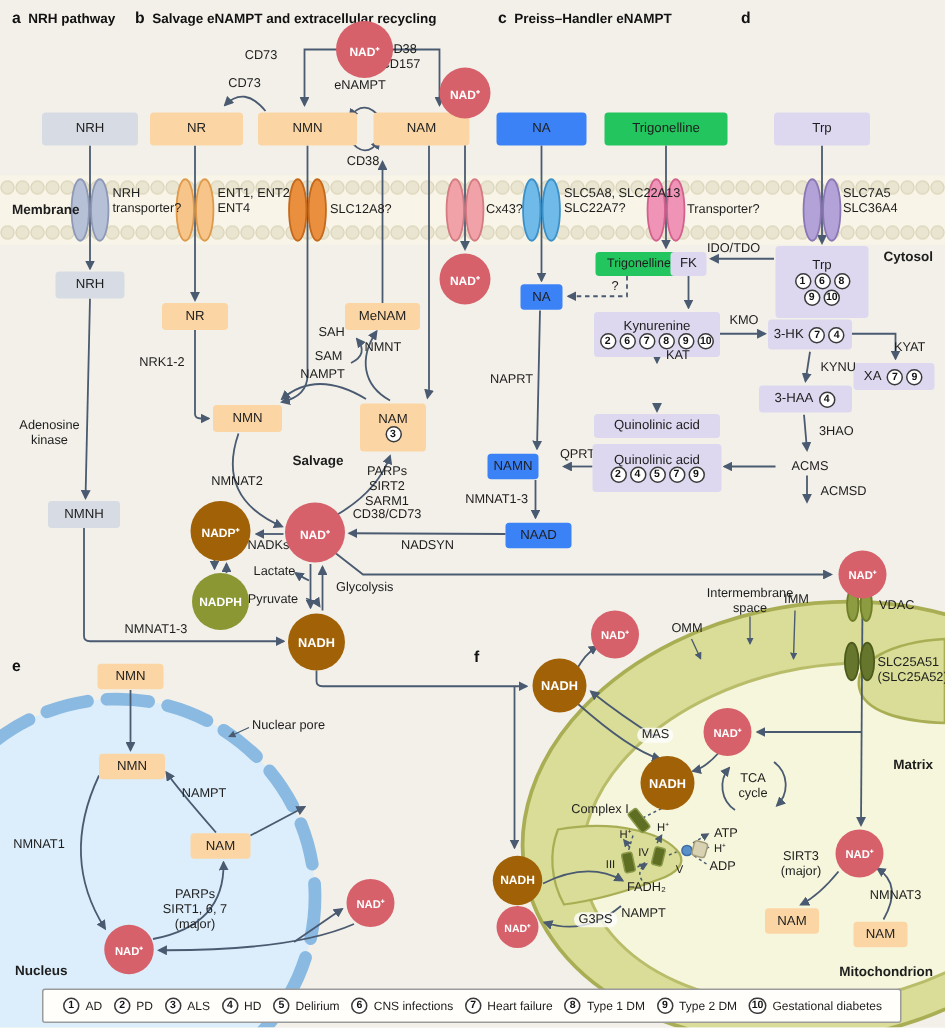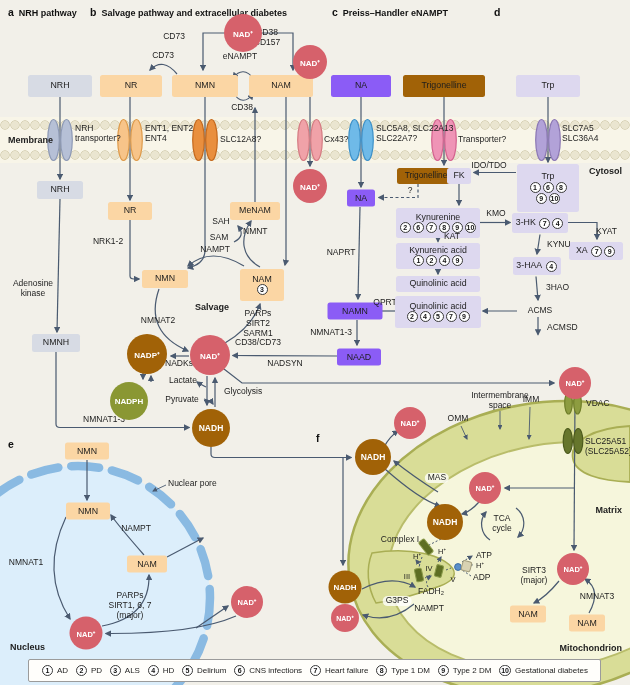--- a/index.html
+++ b/index.html
@@ -8,41 +8,41 @@
   .lbl{position:absolute;font-size:8.5px;color:#1d1d1d;white-space:nowrap;line-height:1.15;}
   .lbl span{display:block;}
   .ctr{transform:translate(-50%,-50%);text-align:center;}
   .lft{transform:translate(0,-50%);}
   .rgt{transform:translate(-100%,-50%);text-align:center;}
   .b{font-weight:bold;}
   .f9{font-size:9px;}
   .box{position:absolute;transform:translate(-50%,-50%);display:flex;flex-direction:column;align-items:center;justify-content:center;font-size:8.8px;color:#1d1d1d;border-radius:2.5px;line-height:1.1;text-align:center;}
   .c-grey{background:#d7dbe4;}
   .c-orange{background:#fbd6a4;}
-  .c-blue{background:#8b5cf6;}
+  .c-blue{background:#3b82f6;}
   .c-purple{background:#ddd8ef;}
-  .c-pink{background:#a16207;}
+  .c-pink{background:#22c55e;}
   .mol{position:absolute;transform:translate(-50%,-50%);border-radius:50%;color:#fff;font-weight:bold;display:flex;align-items:center;justify-content:center;font-size:8px;}
   .m-nad{background:#d6616b;}
   .m-green{background:#a16207;}
   .m-dgreen{background:#8a9733;}
   .num{display:inline-flex;min-width:11px;height:11px;border:1px solid #3a3a3a;border-radius:6px;background:#fff;color:#111;font-size:7px;font-weight:bold;align-items:center;justify-content:center;margin:0 1px;line-height:1;box-sizing:border-box;padding:0 1px;}
   .row{display:flex;align-items:center;justify-content:center;}
   .membrane{position:absolute;left:0;top:117px;width:630px;height:46px;
     background-color:#f8f5e8;
     background-image:
       radial-gradient(circle at 5px 8px,  #eae5d0 3.6px, #d6d0b4 4.4px, rgba(0,0,0,0) 5px),
       radial-gradient(circle at 5px 38px, #eae5d0 3.6px, #d6d0b4 4.4px, rgba(0,0,0,0) 5px);
     background-size:10px 46px;}
   svg.overlay{position:absolute;left:0;top:0;}
   .panel{position:absolute;display:flex;gap:5px;align-items:baseline;font-size:9px;font-weight:bold;color:#111;}
   .panel .pl{font-size:10.5px;}
   #legend{position:absolute;left:28px;top:659px;width:573px;height:23px;background:#fffefb;border:1px solid #9b9b9b;border-radius:2px;display:flex;align-items:center;justify-content:space-between;padding:0 12px;box-sizing:border-box;}
   .li{display:flex;align-items:center;gap:3px;font-size:8px;color:#1d1d1d;}
-  .pill{background:rgba(255,255,255,0.78);border-radius:7px;padding:0 3px;}
+  .pill{background:rgba(255,255,255,0.78);border-radius:7px;padding:0 3px;margin-top:12px;}
 </style>
 </head>
 <body>
 
 <div id="canvas">
 
   <div class="membrane"></div>
 
   <svg class="overlay" width="630" height="685" viewBox="0 0 630 685">
     <defs>
@@ -196,21 +196,21 @@
       </g>
     </g>
   </svg>
 
   <div class="panel" style="left:8px;top:6px">
       <span class="pl">a</span>
       <span>NRH pathway</span>
     </div>
   <div class="panel" style="left:90px;top:6px">
       <span class="pl">b</span>
-      <span>Salvage pathway and extracellular diabetes</span>
+      <span>Salvage eNAMPT and extracellular recycling</span>
     </div>
   <div class="panel" style="left:332px;top:6px">
       <span class="pl">c</span>
       <span>Preiss–Handler eNAMPT</span>
     </div>
   <div class="panel" style="left:494px;top:6px">
       <span class="pl">d</span>
     </div>
   <div class="panel" style="left:8px;top:438px">
       <span class="pl">e</span>
@@ -331,21 +331,21 @@
   <div class="lbl ctr" style="left:179px;top:364px">NADKs</div>
   <div class="lbl ctr" style="left:285px;top:364px">NADSYN</div>
   <div class="lbl ctr" style="left:183px;top:381px">Lactate</div>
   <div class="lbl ctr" style="left:182px;top:400px">Pyruvate</div>
   <div class="lbl lft" style="left:224px;top:392px">Glycolysis</div>
 
   <div class="box c-blue" style="left:361px;top:198px;width:28px;height:17px">
       <span>NA</span>
     </div>
   <div class="lbl ctr" style="left:341px;top:253px">NAPRT</div>
-  <div class="box c-blue" style="left:355px;top:311px;width:55px;height:17px">
+  <div class="box c-blue" style="left:342px;top:311px;width:34px;height:17px">
       <span>NAMN</span>
     </div>
   <div class="lbl ctr" style="left:385px;top:303px">QPRT</div>
   <div class="lbl rgt" style="left:352px;top:333px">NMNAT1-3</div>
   <div class="box c-blue" style="left:359px;top:357px;width:44px;height:17px">
       <span>NAAD</span>
     </div>
 
   <div class="box c-pink" style="left:426px;top:176px;width:58px;height:16px;font-size:8.3px">
       <span>Trigonelline</span>
@@ -380,31 +380,22 @@
   </div>
   <div class="lbl ctr" style="left:496px;top:214px">KMO</div>
   <div class="box c-purple" style="left:540px;top:223px;width:56px;height:20px">
     <span class="row"><span>3-HK</span>&nbsp;<span class="num">7</span><span class="num">4</span></span>
   </div>
   <div class="lbl lft" style="left:596px;top:232px">KYAT</div>
   <div class="box c-purple" style="left:596px;top:251px;width:54px;height:18px">
     <span class="row"><span>XA</span>&nbsp;<span class="num">7</span><span class="num">9</span></span>
   </div>
   <div class="lbl lft" style="left:444px;top:237px">KAT</div>
-  <div class="box c-purple" style="left:438px;top:256px;width:84px;height:26px">
-    <span>Kynurenic acid</span>
-    <span class="row">
-        <span class="num">1</span>
-        <span class="num">2</span>
-        <span class="num">4</span>
-        <span class="num">9</span>
-      </span>
-  </div>
   <div class="lbl lft" style="left:547px;top:245px">KYNU</div>
-  <div class="box c-purple" style="left:537px;top:266px;width:48px;height:18px">
+  <div class="box c-purple" style="left:537px;top:266px;width:62px;height:18px">
     <span class="row"><span>3-HAA</span>&nbsp;<span class="num">4</span></span>
   </div>
   <div class="box c-purple" style="left:438px;top:284px;width:84px;height:16px">
       <span>Quinolinic acid</span>
     </div>
   <div class="lbl lft" style="left:546px;top:288px">3HAO</div>
   <div class="lbl ctr" style="left:540px;top:311px">ACMS</div>
   <div class="box c-purple" style="left:438px;top:312px;width:86px;height:32px">
     <span>Quinolinic acid</span>
     <span class="row">
@@ -415,21 +406,21 @@
         <span class="num">9</span>
       </span>
   </div>
   <div class="lbl lft" style="left:547px;top:328px">ACMSD</div>
 
   <div class="mol m-nad" style="left:243px;top:33px;width:38px;height:38px">NAD⁺</div>
   <div class="mol m-nad" style="left:310px;top:62px;width:34px;height:34px">NAD⁺</div>
   <div class="mol m-nad" style="left:310px;top:186px;width:34px;height:34px">NAD⁺</div>
   <div class="mol m-nad" style="left:210px;top:355px;width:40px;height:40px">NAD⁺</div>
   <div class="mol m-green" style="left:147px;top:354px;width:40px;height:40px">NADP⁺</div>
-  <div class="mol m-dgreen" style="left:129px;top:401px;width:38px;height:38px">NADPH</div>
+  <div class="mol m-dgreen" style="left:147px;top:401px;width:38px;height:38px">NADPH</div>
   <div class="mol m-green" style="left:211px;top:428px;width:38px;height:38px;font-size:8.5px">NADH</div>
   <div class="mol m-green" style="left:373px;top:457px;width:36px;height:36px;font-size:8.5px">NADH</div>
   <div class="mol m-nad" style="left:410px;top:423px;width:32px;height:32px;font-size:7.5px">NAD⁺</div>
   <div class="mol m-nad" style="left:485px;top:488px;width:32px;height:32px;font-size:7.5px">NAD⁺</div>
   <div class="mol m-green" style="left:445px;top:522px;width:36px;height:36px;font-size:8.5px">NADH</div>
   <div class="mol m-green" style="left:345px;top:587px;width:33px;height:33px;font-size:8px">NADH</div>
   <div class="mol m-nad" style="left:345px;top:618px;width:28px;height:28px;font-size:7px">NAD⁺</div>
   <div class="mol m-nad" style="left:573px;top:569px;width:32px;height:32px;font-size:7.5px">NAD⁺</div>
   <div class="mol m-nad" style="left:575px;top:383px;width:32px;height:32px;font-size:7.5px">NAD⁺</div>
   <div class="mol m-nad" style="left:247px;top:602px;width:32px;height:32px;font-size:7.5px">NAD⁺</div>

